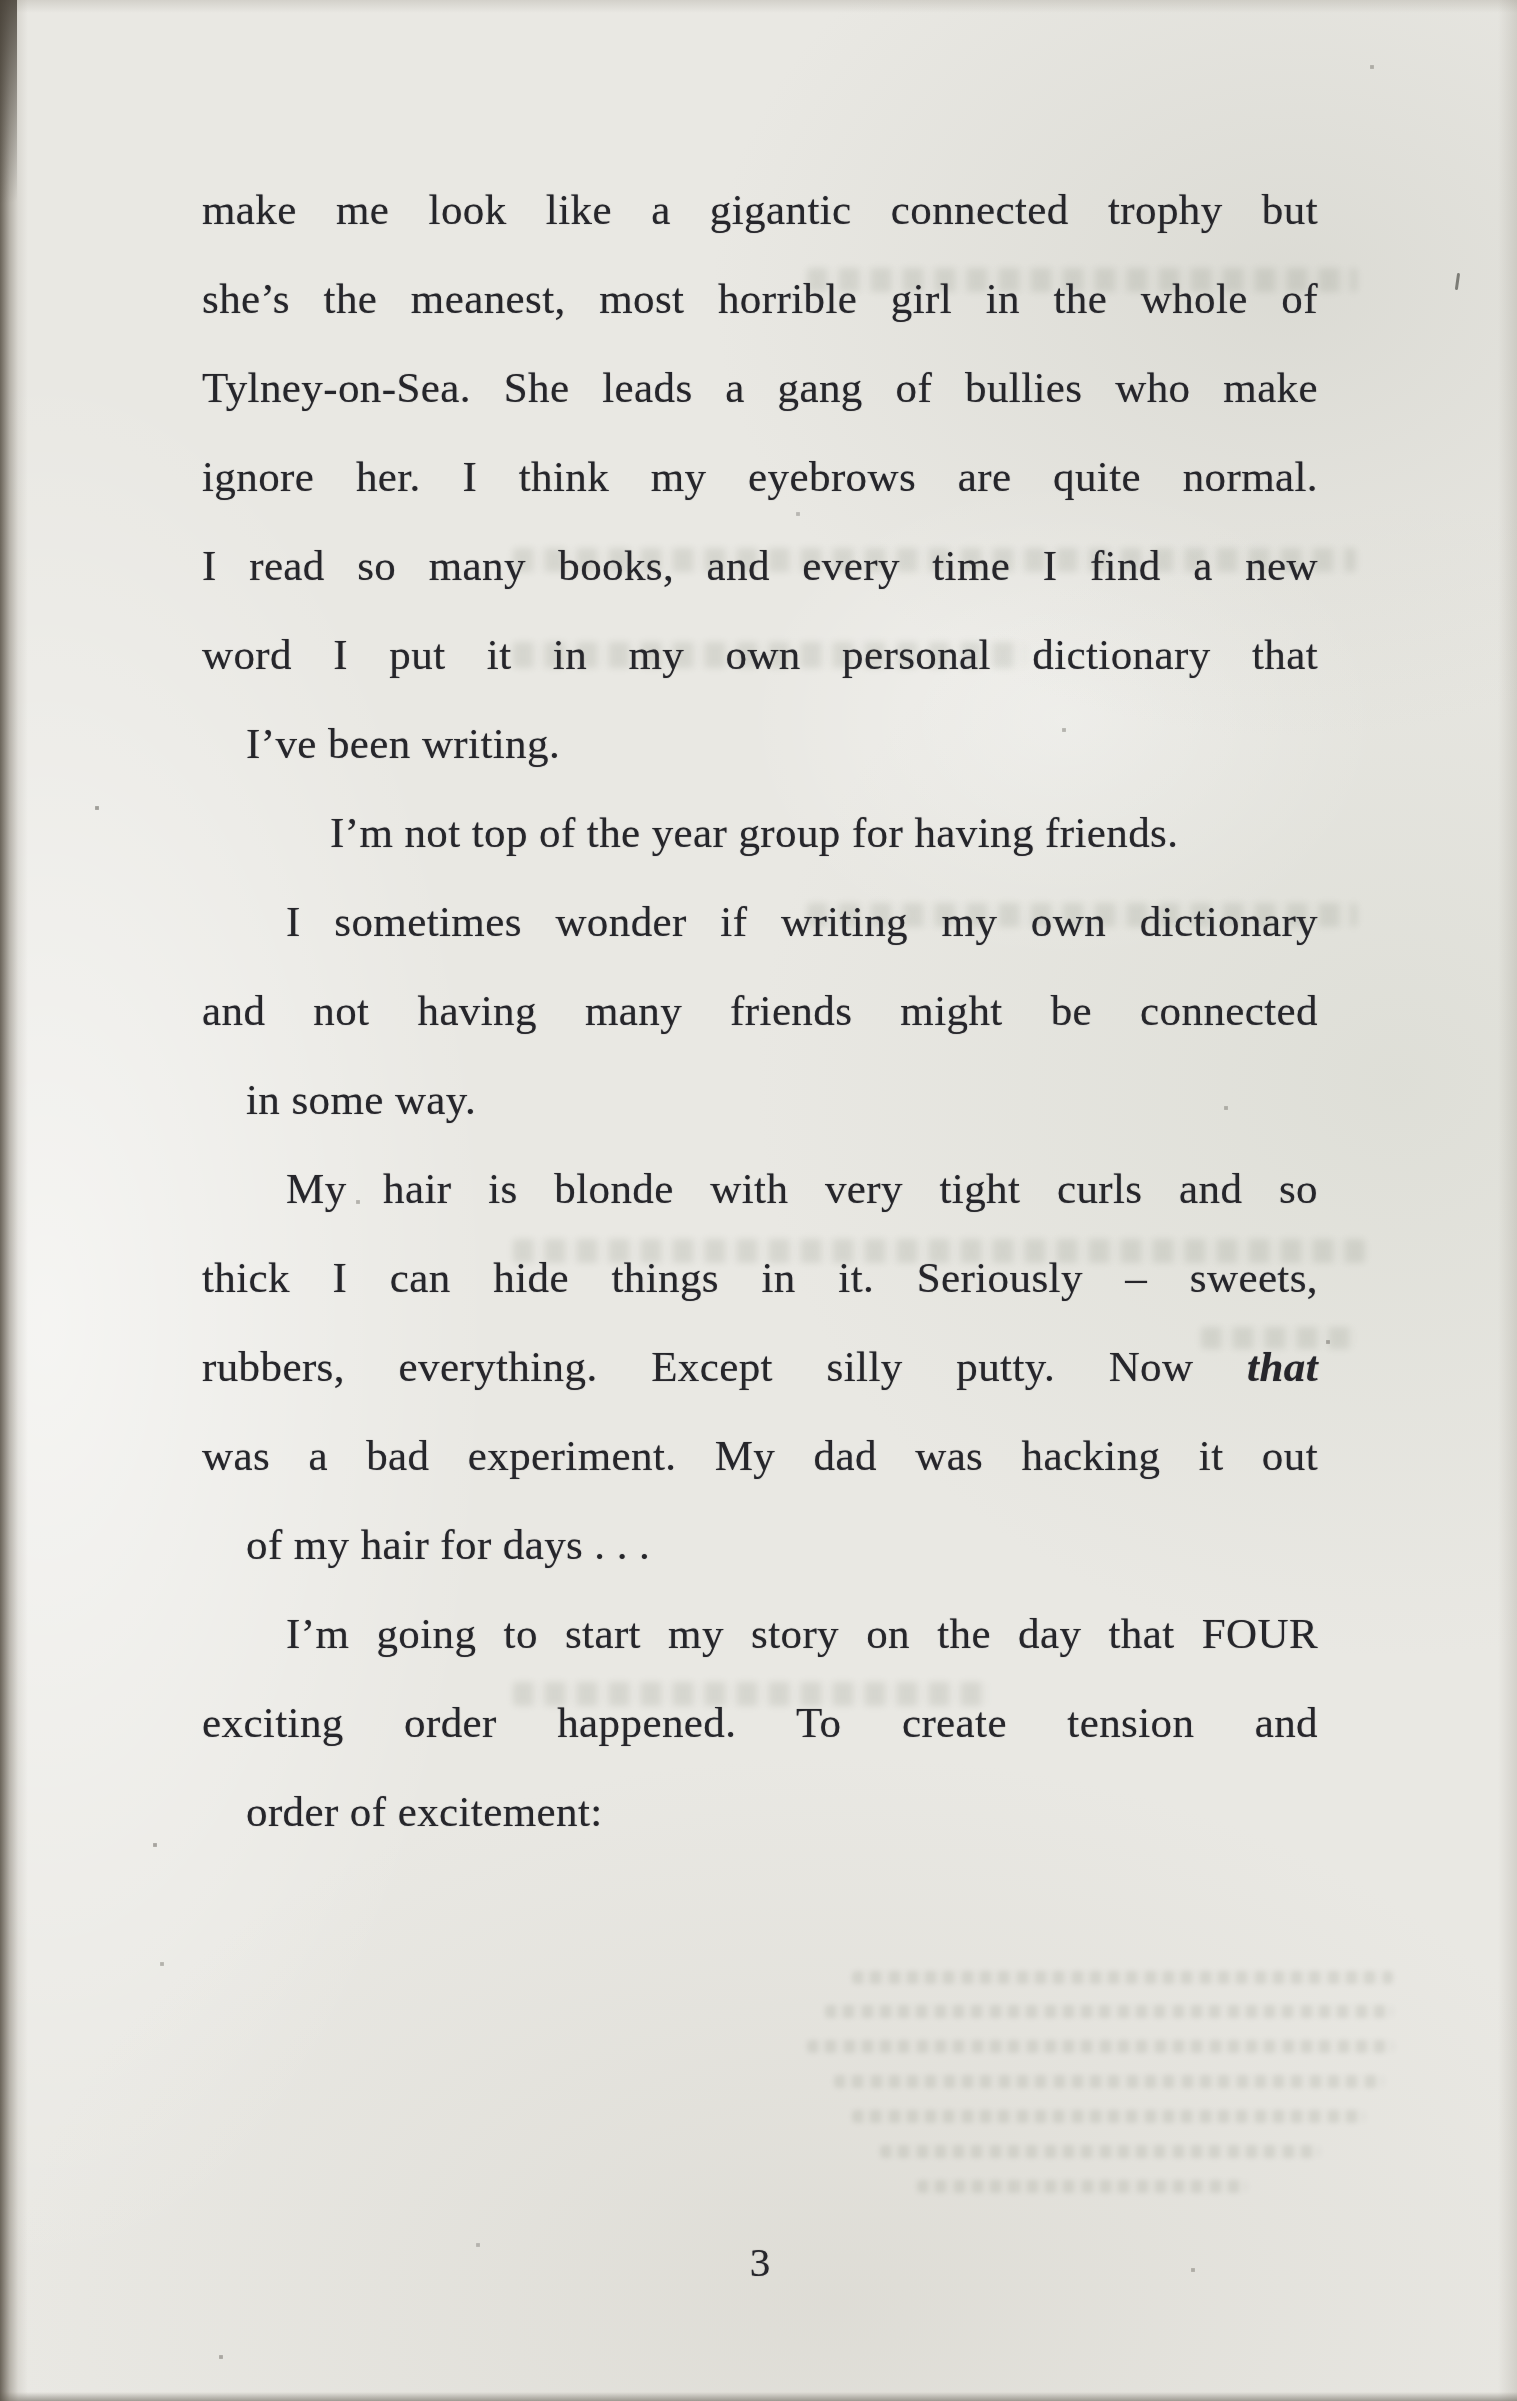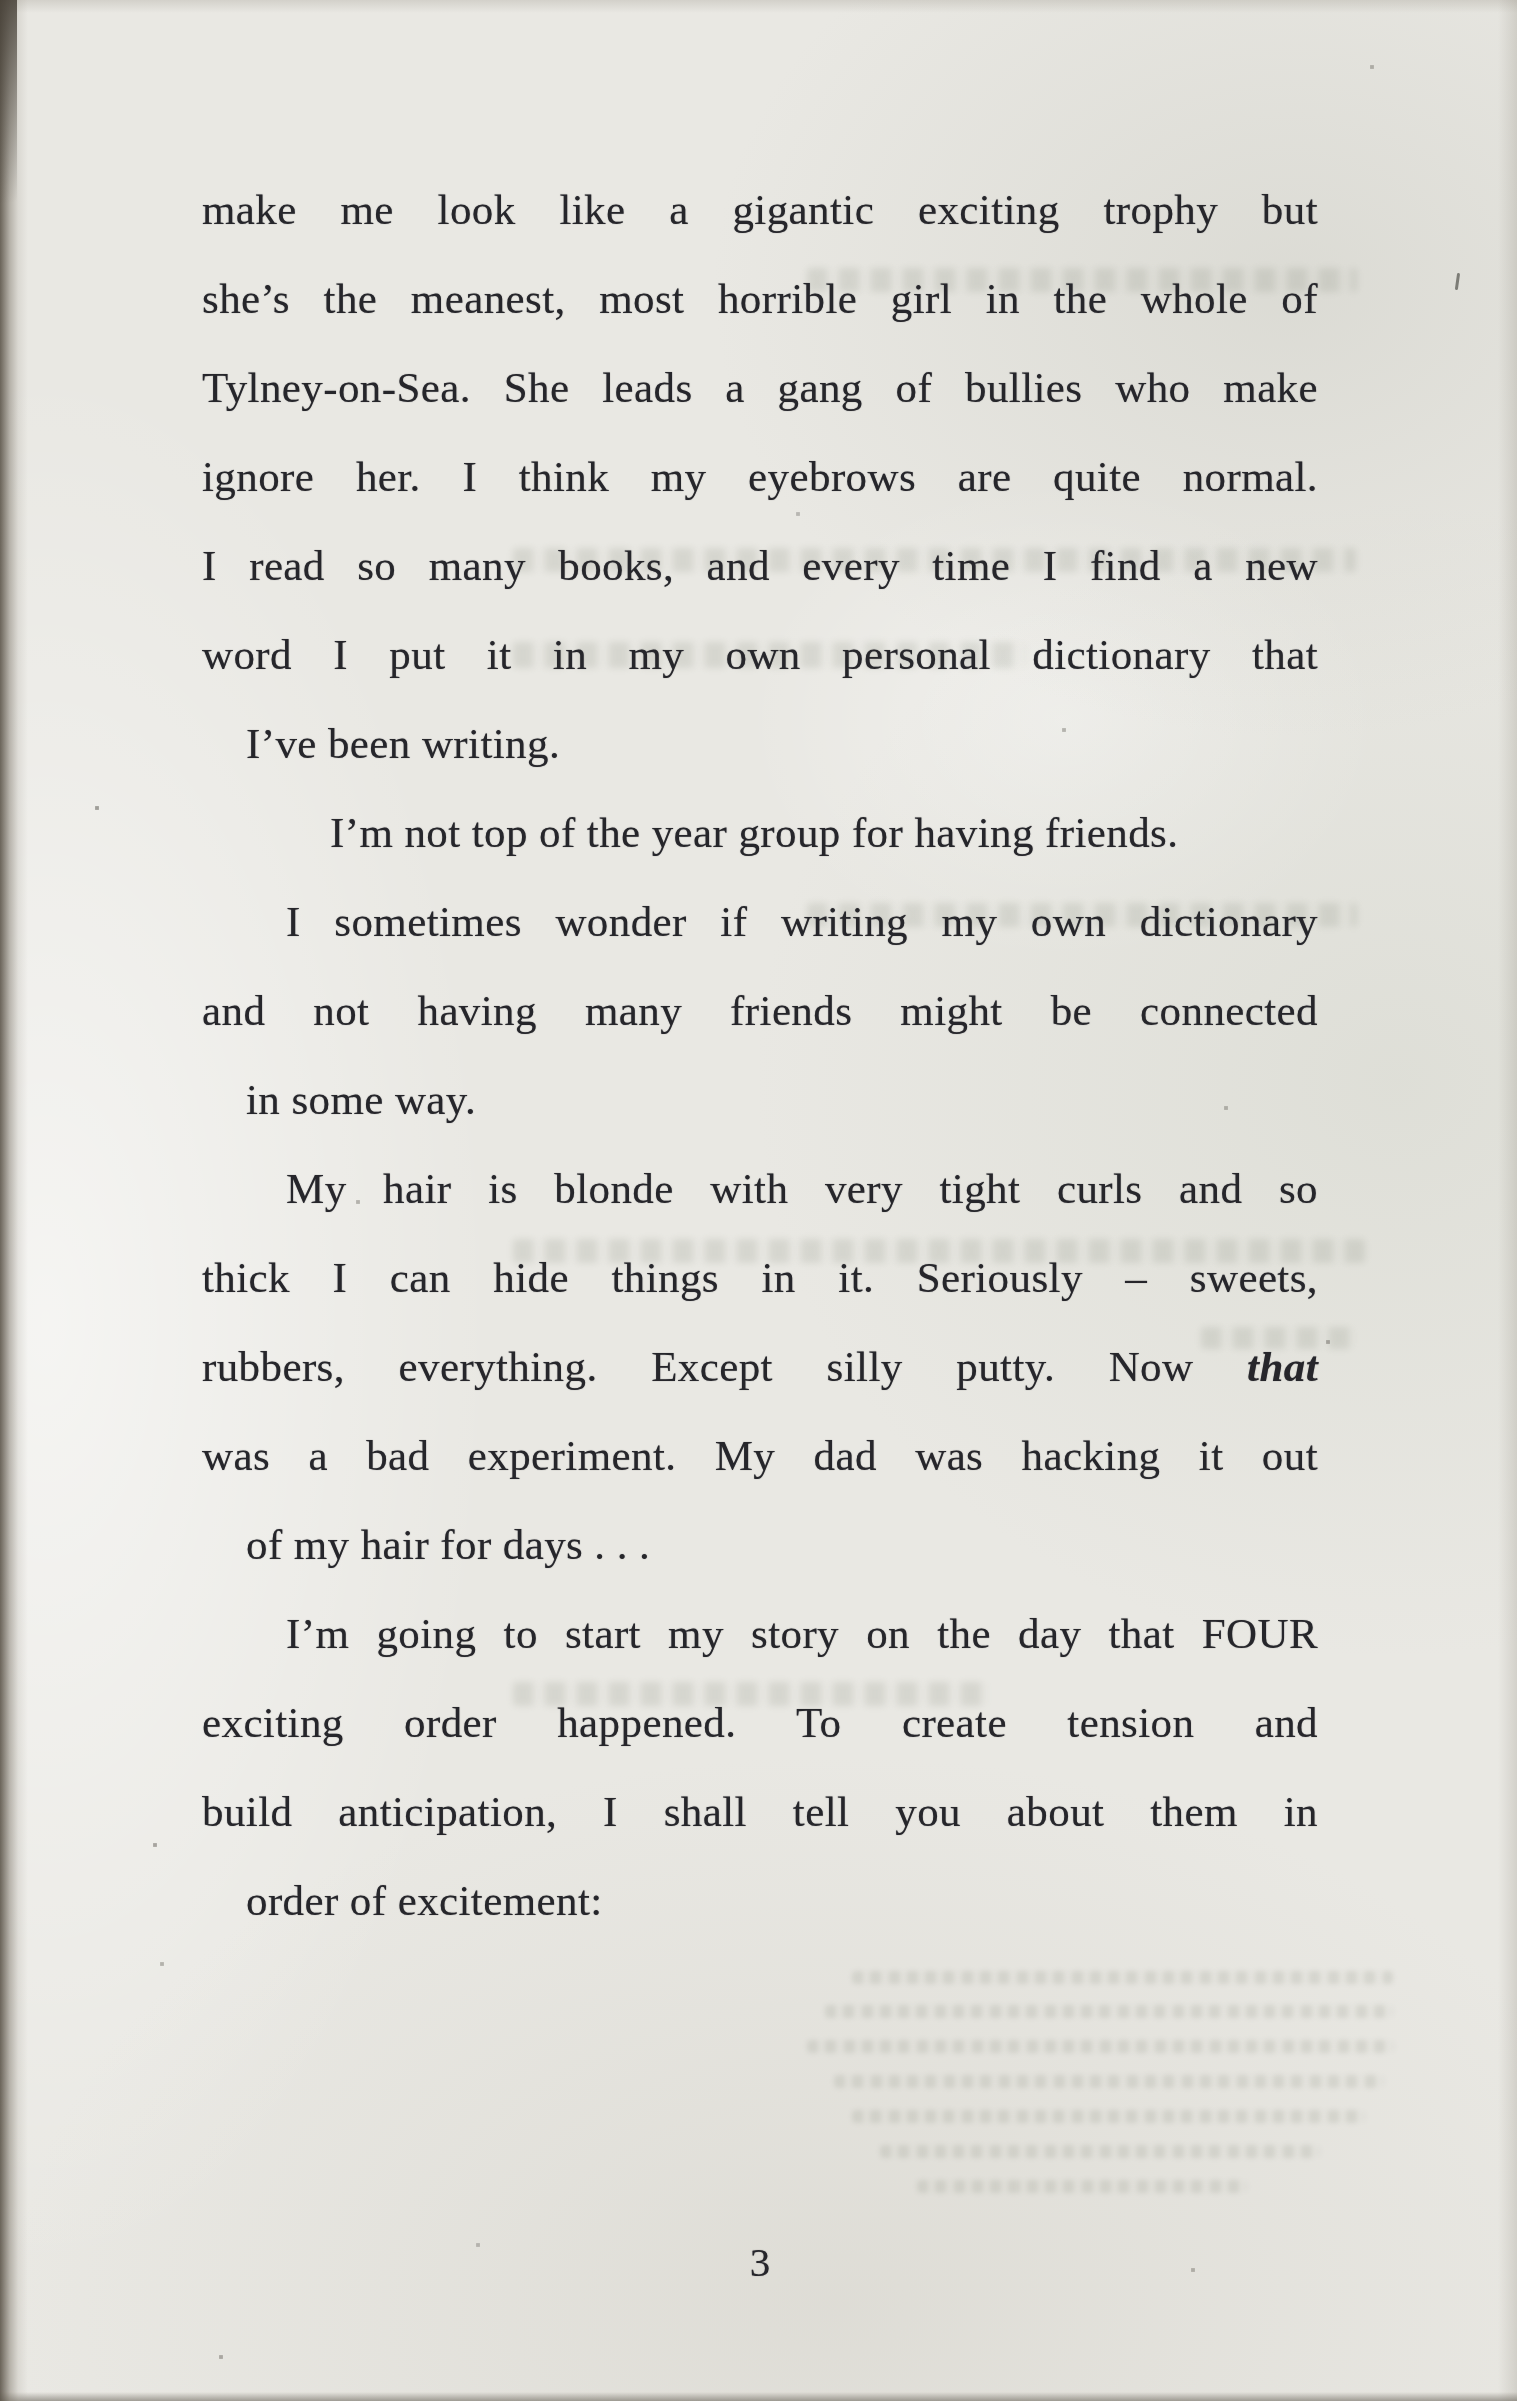--- a/index.html
+++ b/index.html
@@ -125,41 +125,40 @@
   <div class="ghost" style="left:513px; top:1682px; width:477px; height:24px;"></div>
   <div class="ghost small" style="left:852px; top:1971px; width:541px; height:13px;"></div>
   <div class="ghost small" style="left:825px; top:2005px; width:568px; height:13px;"></div>
   <div class="ghost small" style="left:807px; top:2040px; width:587px; height:13px;"></div>
   <div class="ghost small" style="left:834px; top:2075px; width:550px; height:13px;"></div>
   <div class="ghost small" style="left:852px; top:2110px; width:513px; height:13px;"></div>
   <div class="ghost small" style="left:880px; top:2145px; width:440px; height:13px;"></div>
   <div class="ghost small" style="left:917px; top:2180px; width:330px; height:13px;"></div>
 
   <div class="bodytext">
-    <div class="line">make me look like a gigantic exciting trophy but</div>
+    <div class="line">make me look like a gigantic connected trophy but</div>
     <div class="line">she’s the meanest, most horrible girl in the whole of</div>
     <div class="line">Tylney-on-Sea. She leads a gang of bullies who make</div>
     <div class="line">ignore her. I think my eyebrows are quite normal.</div>
     <div class="line">I read so many books, and every time I find a new</div>
     <div class="line">word I put it in my own personal dictionary that</div>
     <div class="line endline">I’ve been writing.</div>
     <div class="line indent endline">I’m not top of the year group for having friends.</div>
     <div class="line indent">I sometimes wonder if writing my own dictionary</div>
     <div class="line">and not having many friends might be connected</div>
     <div class="line endline">in some way.</div>
     <div class="line indent">My hair is blonde with very tight curls and so</div>
     <div class="line">thick I can hide things in it. Seriously – sweets,</div>
     <div class="line">
       <span>rubbers, everything. Except silly putty. Now </span><i>that</i>
     </div>
     <div class="line">was a bad experiment. My dad was hacking it out</div>
     <div class="line endline">of my hair for days . . .</div>
     <div class="line indent">I’m going to start my story on the day that FOUR</div>
     <div class="line">exciting order happened. To create tension and</div>
-    <div class="line">build anticipation, I shall tell you about them in</div>
     <div class="line endline">order of excitement:</div>
   </div>
 
   <div class="pagenum">3</div>
 
   <div class="specks"></div>
   <div class="tickmark"></div>
   <div class="edge-top"></div>
   <div class="edge-right"></div>
   <div class="edge-bottom"></div>

